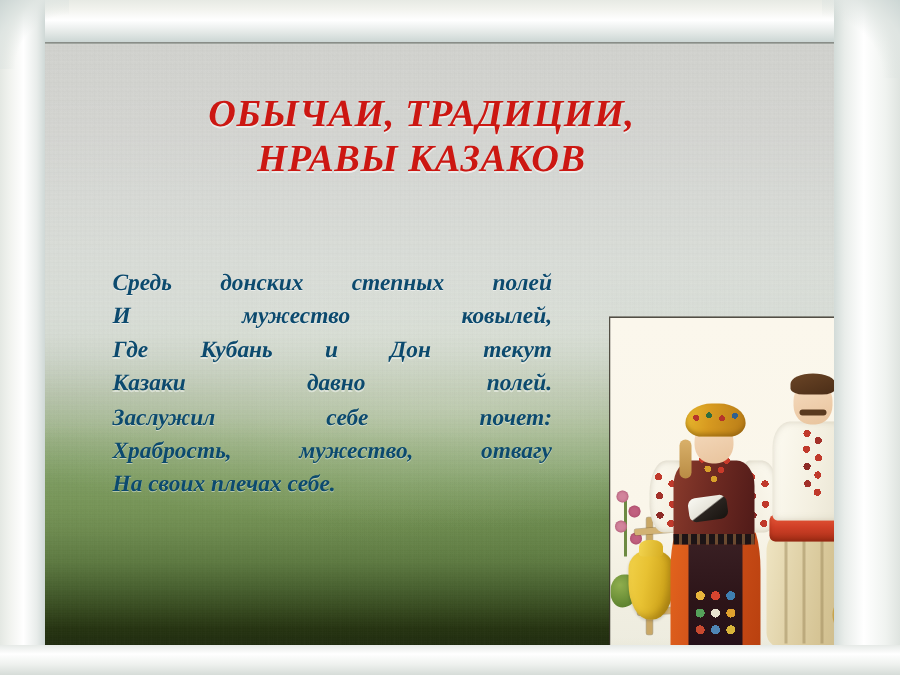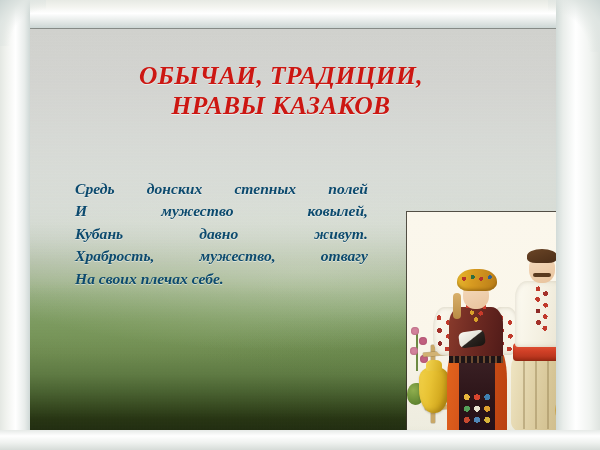--- a/index.html
+++ b/index.html
@@ -320,21 +320,23 @@
     <div class="grain"></div>
 
     <div class="title">
       <span class="title-line">ОБЫЧАИ, ТРАДИЦИИ,</span>
       <span class="title-line">НРАВЫ КАЗАКОВ</span>
     </div>
 
     <div class="poem">
       <span class="poem-line">Средь донских степных полей</span>
       <span class="poem-line">И мужество ковылей,</span>
-      <span class="poem-line">Кубань давно живут.</span>
+      <span class="poem-line">Где Кубань и Дон текут</span>
+      <span class="poem-line">Казаки давно полей.</span>
+      <span class="poem-line">Заслужил себе почет:</span>
       <span class="poem-line">Храбрость, мужество, отвагу</span>
       <span class="poem-line nostretch">На своих плечах себе.</span>
     </div>
 
     <div class="illus">
       <div class="ill-bg"></div>
       <div class="ill-ground"></div>
 
       <div class="greenbush" style="left:0px;bottom:54px;width:18px;height:22px;"></div>
 

